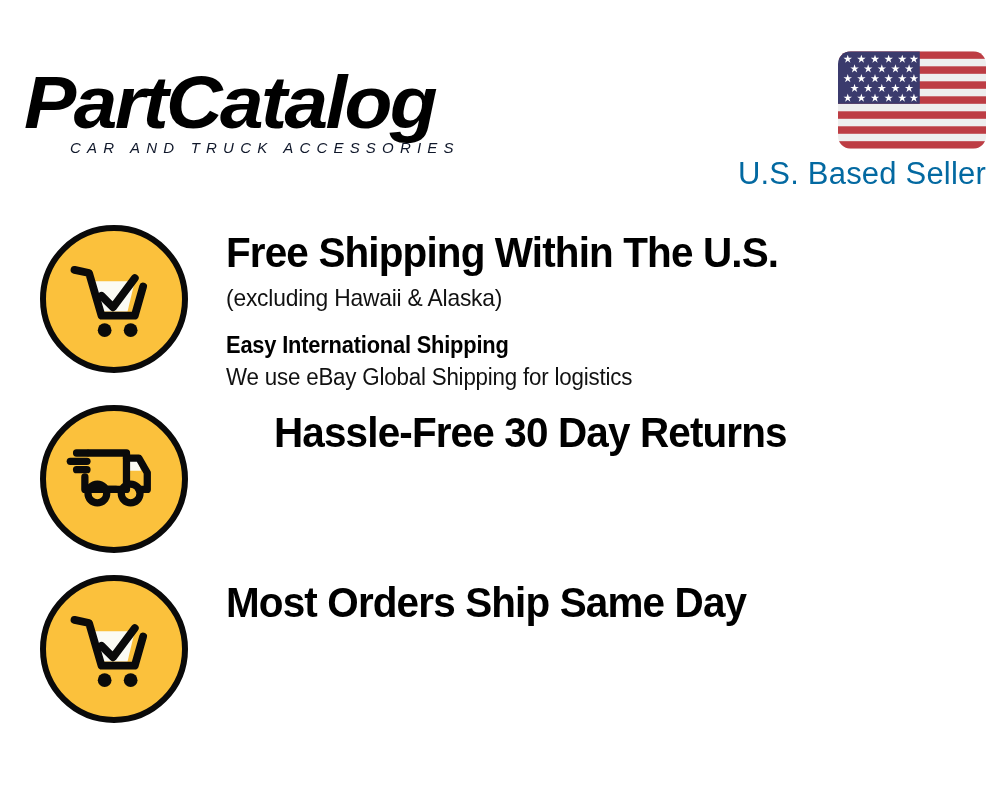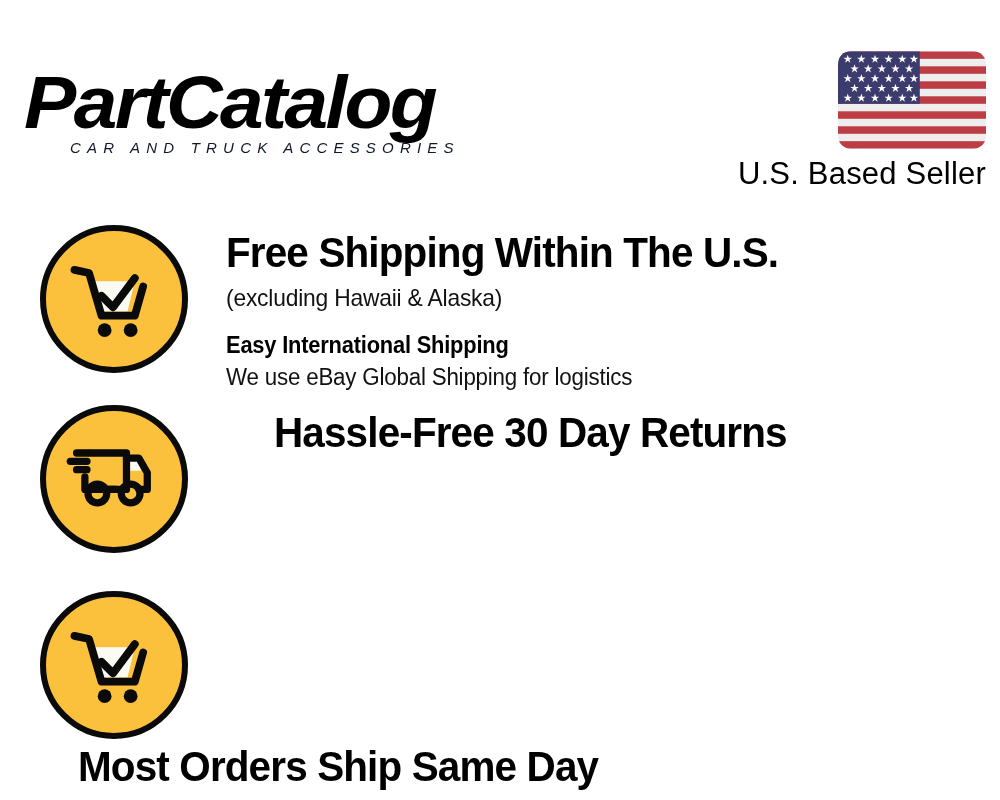--- a/index.html
+++ b/index.html
@@ -96,21 +96,21 @@
   }
 
   .us-badge-label {
     display: block;
     margin-top: 7px;
     font-family: "Liberation Sans", sans-serif;
     font-weight: 400;
     font-size: 31px;
     line-height: 36px;
     letter-spacing: 0.2px;
-    color: #000000;
+    color: #0369a1;
     white-space: nowrap;
     text-align: right;
   }
 
   
   .features {
     position: absolute;
     left: 0;
     top: 225px;
     width: 1000px;
@@ -119,21 +119,21 @@
   .feature-row {
     position: absolute;
     left: 40px;
     width: 930px;
     display: flex;
     align-items: flex-start;
   }
 
   .feature-row-1 { top: 0px;   height: 175px; }
   .feature-row-2 { top: 180px; height: 155px; gap: 48px; }
-  .feature-row-3 { top: 366px; height: 155px; flex-direction: column; }
+  .feature-row-3 { top: 350px; height: 155px; }
 
   .feature-icon {
     flex: 0 0 auto;
     width: 148px;
     height: 148px;
     border-radius: 50%;
     background: #FBC13C;
     border: 6px solid #0a0a0a;
     box-sizing: border-box;
     position: relative;

